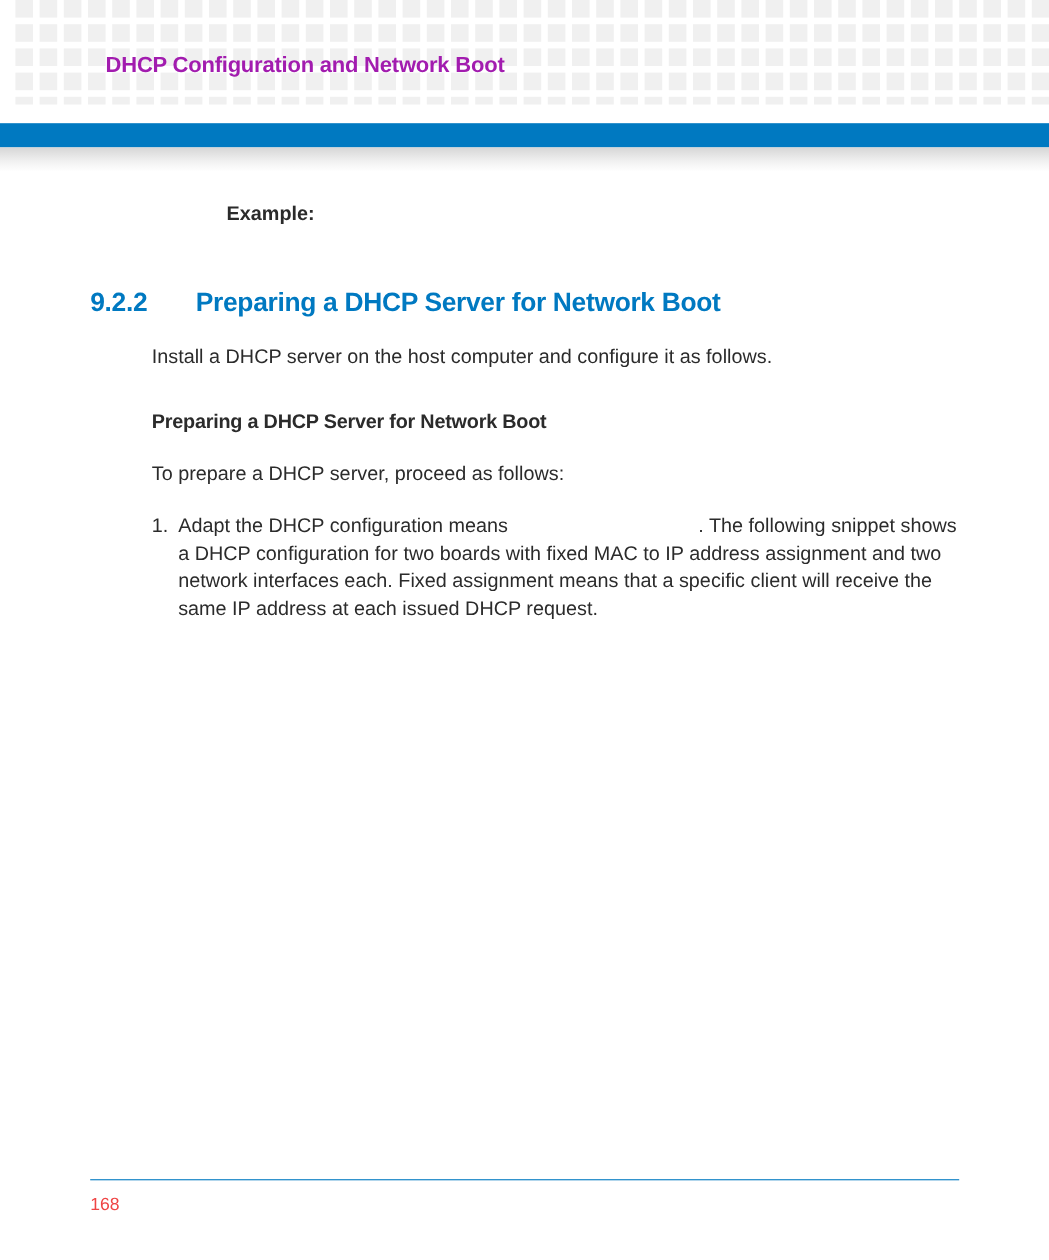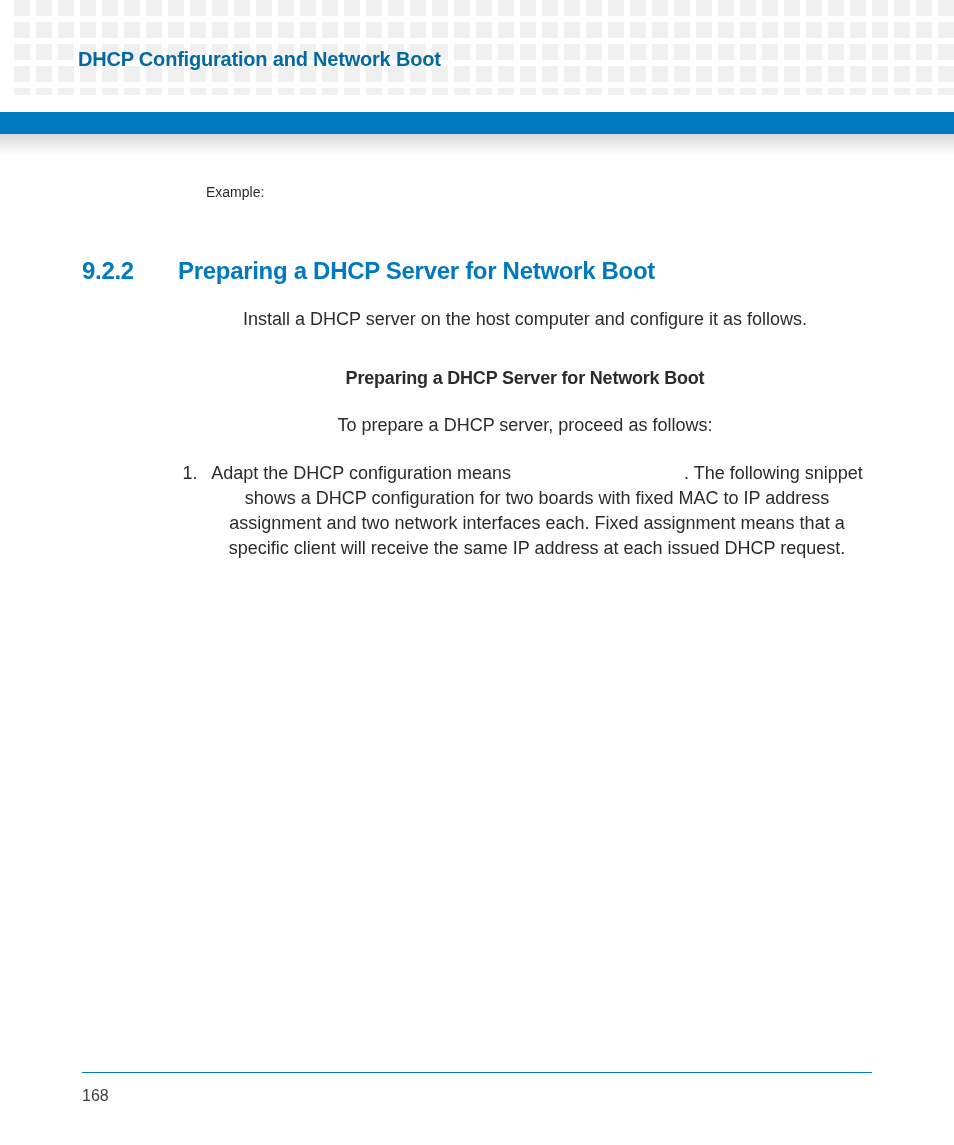--- a/index.html
+++ b/index.html
@@ -31,25 +31,25 @@
   .dot {
     width: 16px;
     height: 16px;
     background: #f0f0f0;
     flex-shrink: 0;
   }
 
   
   .page-header {
     position: absolute;
-    left: 78px;
+    left: 96px;
     top: 48px;
     font-size: 20px;
     font-weight: 700;
-    color: #0369a1;
+    color: #a21caf;
     z-index: 5;
     letter-spacing: -0.2px;
   }
 
   .blue-bar {
     position: absolute;
     left: 0;
     top: 112px;
     right: 0;
     height: 22px;
@@ -68,23 +68,23 @@
 
   .content {
     position: absolute;
     left: 82px;
     right: 82px;
     top: 184px;
   }
 
   .example-label {
     margin-left: 124px;
-    font-size: 14px;
+    font-size: 18px;
     color: #2b2b2b;
-    font-weight: 400;
+    font-weight: 700;
   }
 
   .section-row {
     display: flex;
     align-items: flex-start;
     margin-top: 57px;
   }
   .section-num {
     width: 96px;
     font-size: 24px;
@@ -94,26 +94,25 @@
     letter-spacing: -0.3px;
   }
   .section-title {
     font-size: 24px;
     font-weight: 700;
     color: #0079c1;
     letter-spacing: -0.3px;
   }
 
   .body {
-    margin-left: 96px;
+    margin-left: 56px;
     font-size: 18px;
     line-height: 1.4;
     color: #2b2b2b;
     font-weight: 400;
-    text-align: center;
   }
   .body p { margin-top: 22px; }
   .body .subhead {
     margin-top: 34px;
     font-weight: 700;
     font-size: 18px;
     color: #2b2b2b;
     letter-spacing: -0.2px;
   }
 
@@ -138,21 +137,21 @@
     background: #0079c1;
   }
   .footer {
     position: absolute;
     left: 82px;
     right: 82px;
     bottom: 40px;
     display: flex;
     justify-content: space-between;
     font-size: 16px;
-    color: #404040;
+    color: #ef4444;
   }
 </style>
 </head>
 <body>
 
 <div class="dot-pattern" id="dot-pattern">
     <div class="dot-row">
       <div class="dot"></div>
       <div class="dot"></div>
       <div class="dot"></div>

